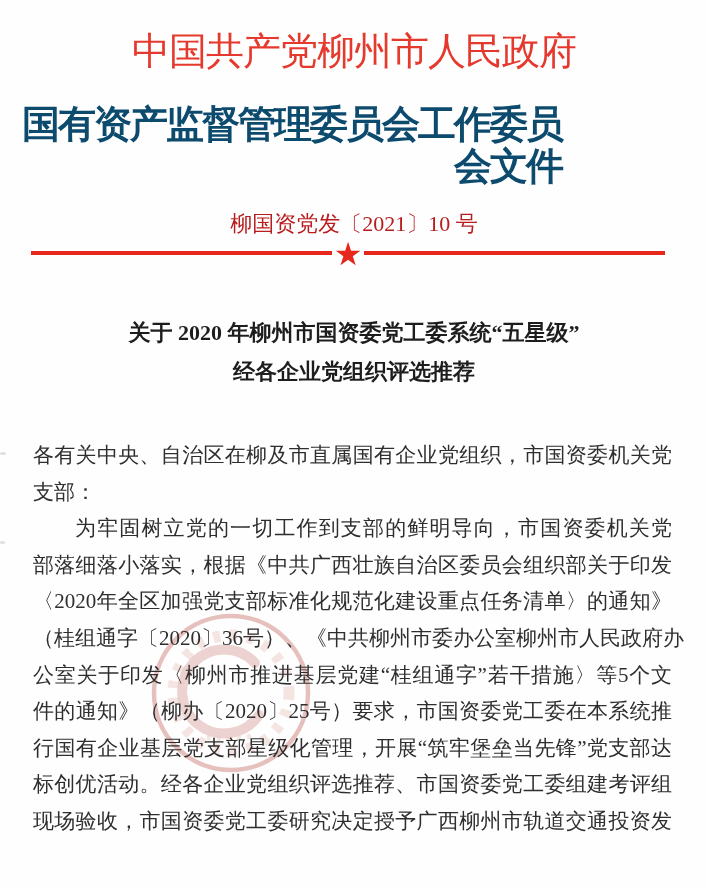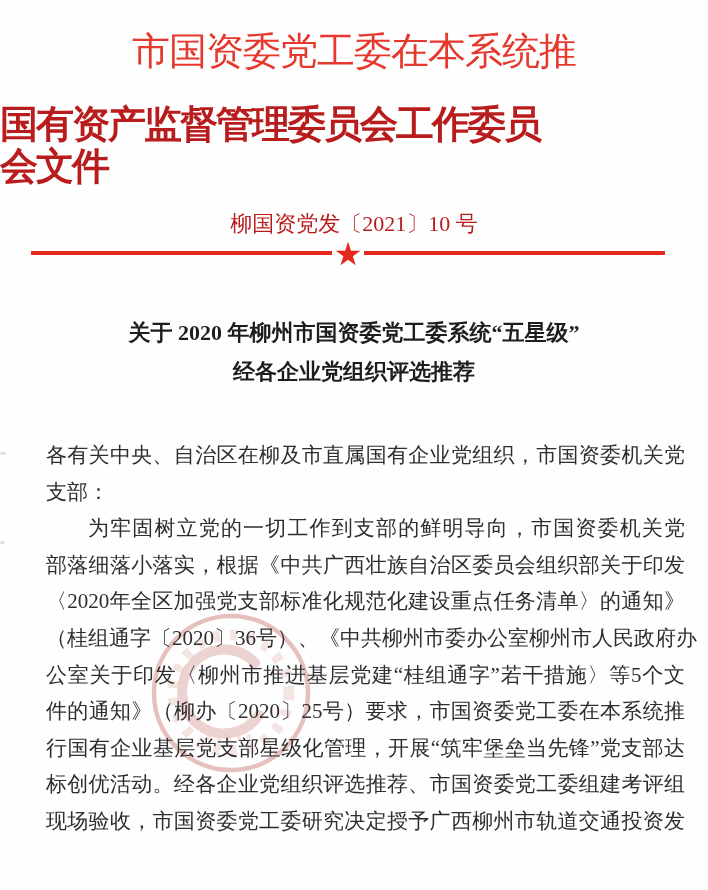--- a/index.html
+++ b/index.html
@@ -14,24 +14,24 @@
   .issuer1{
     position:absolute;top:31px;left:0;width:708px;
     text-align:center;
     font-size:38px;line-height:1.1;
     letter-spacing:-1px;
     color:#e6392e;
     font-weight:400;
   }
   .issuer2{
     position:absolute;top:104px;left:0;width:562px;
-    text-align:left;
+    text-align:right;
     font-size:38px;line-height:1.1;
     letter-spacing:-2px;
-    color:#b91c1c;
+    color:#0c4a6e;
     font-weight:700;
   }
   
   .docno{
     position:absolute;top:211px;left:0;width:708px;
     text-align:center;
     font-size:22px;line-height:26px;
     color:#b91c1c;
   }
   
@@ -54,21 +54,21 @@
   .title{
     position:absolute;top:313px;left:0;width:708px;
     margin:0;
     text-align:center;
     font-size:22px;line-height:39px;
     font-weight:700;
     color:#1d1d1d;
   }
   
   .body{
-    position:absolute;top:437px;left:46px;width:639px;
+    position:absolute;top:437px;left:33px;width:639px;
     font-size:21px;
     color:#2e2e2e;
     z-index:2;
   }
   .line{
     height:36.6px;line-height:36.6px;
     text-align:justify;
     text-align-last:justify;
     white-space:nowrap;
   }
@@ -90,21 +90,21 @@
   .artifact{position:absolute;background:#c9c9c9;opacity:.55;border-radius:2px;}
   .a1{left:0;top:452px;width:6px;height:3px;}
   .a2{left:0;top:541px;width:5px;height:3px;}
   .a3{left:421px;top:605px;width:4px;height:4px;opacity:.3;border-radius:50%;}
 </style>
 </head>
 <body>
 
 <div class="page">
 
-  <div class="issuer1">市国资委党工委在本系统推</div>
+  <div class="issuer1">中国共产党柳州市人民政府</div>
   <div class="issuer2">国有资产监督管理委员会工作委员会文件</div>
 
   <div class="docno">柳国资党发〔2021〕10 号</div>
 
   <div class="divider">
     <span class="seg"></span>
     <span class="star">★</span>
     <span class="seg"></span>
   </div>
 

